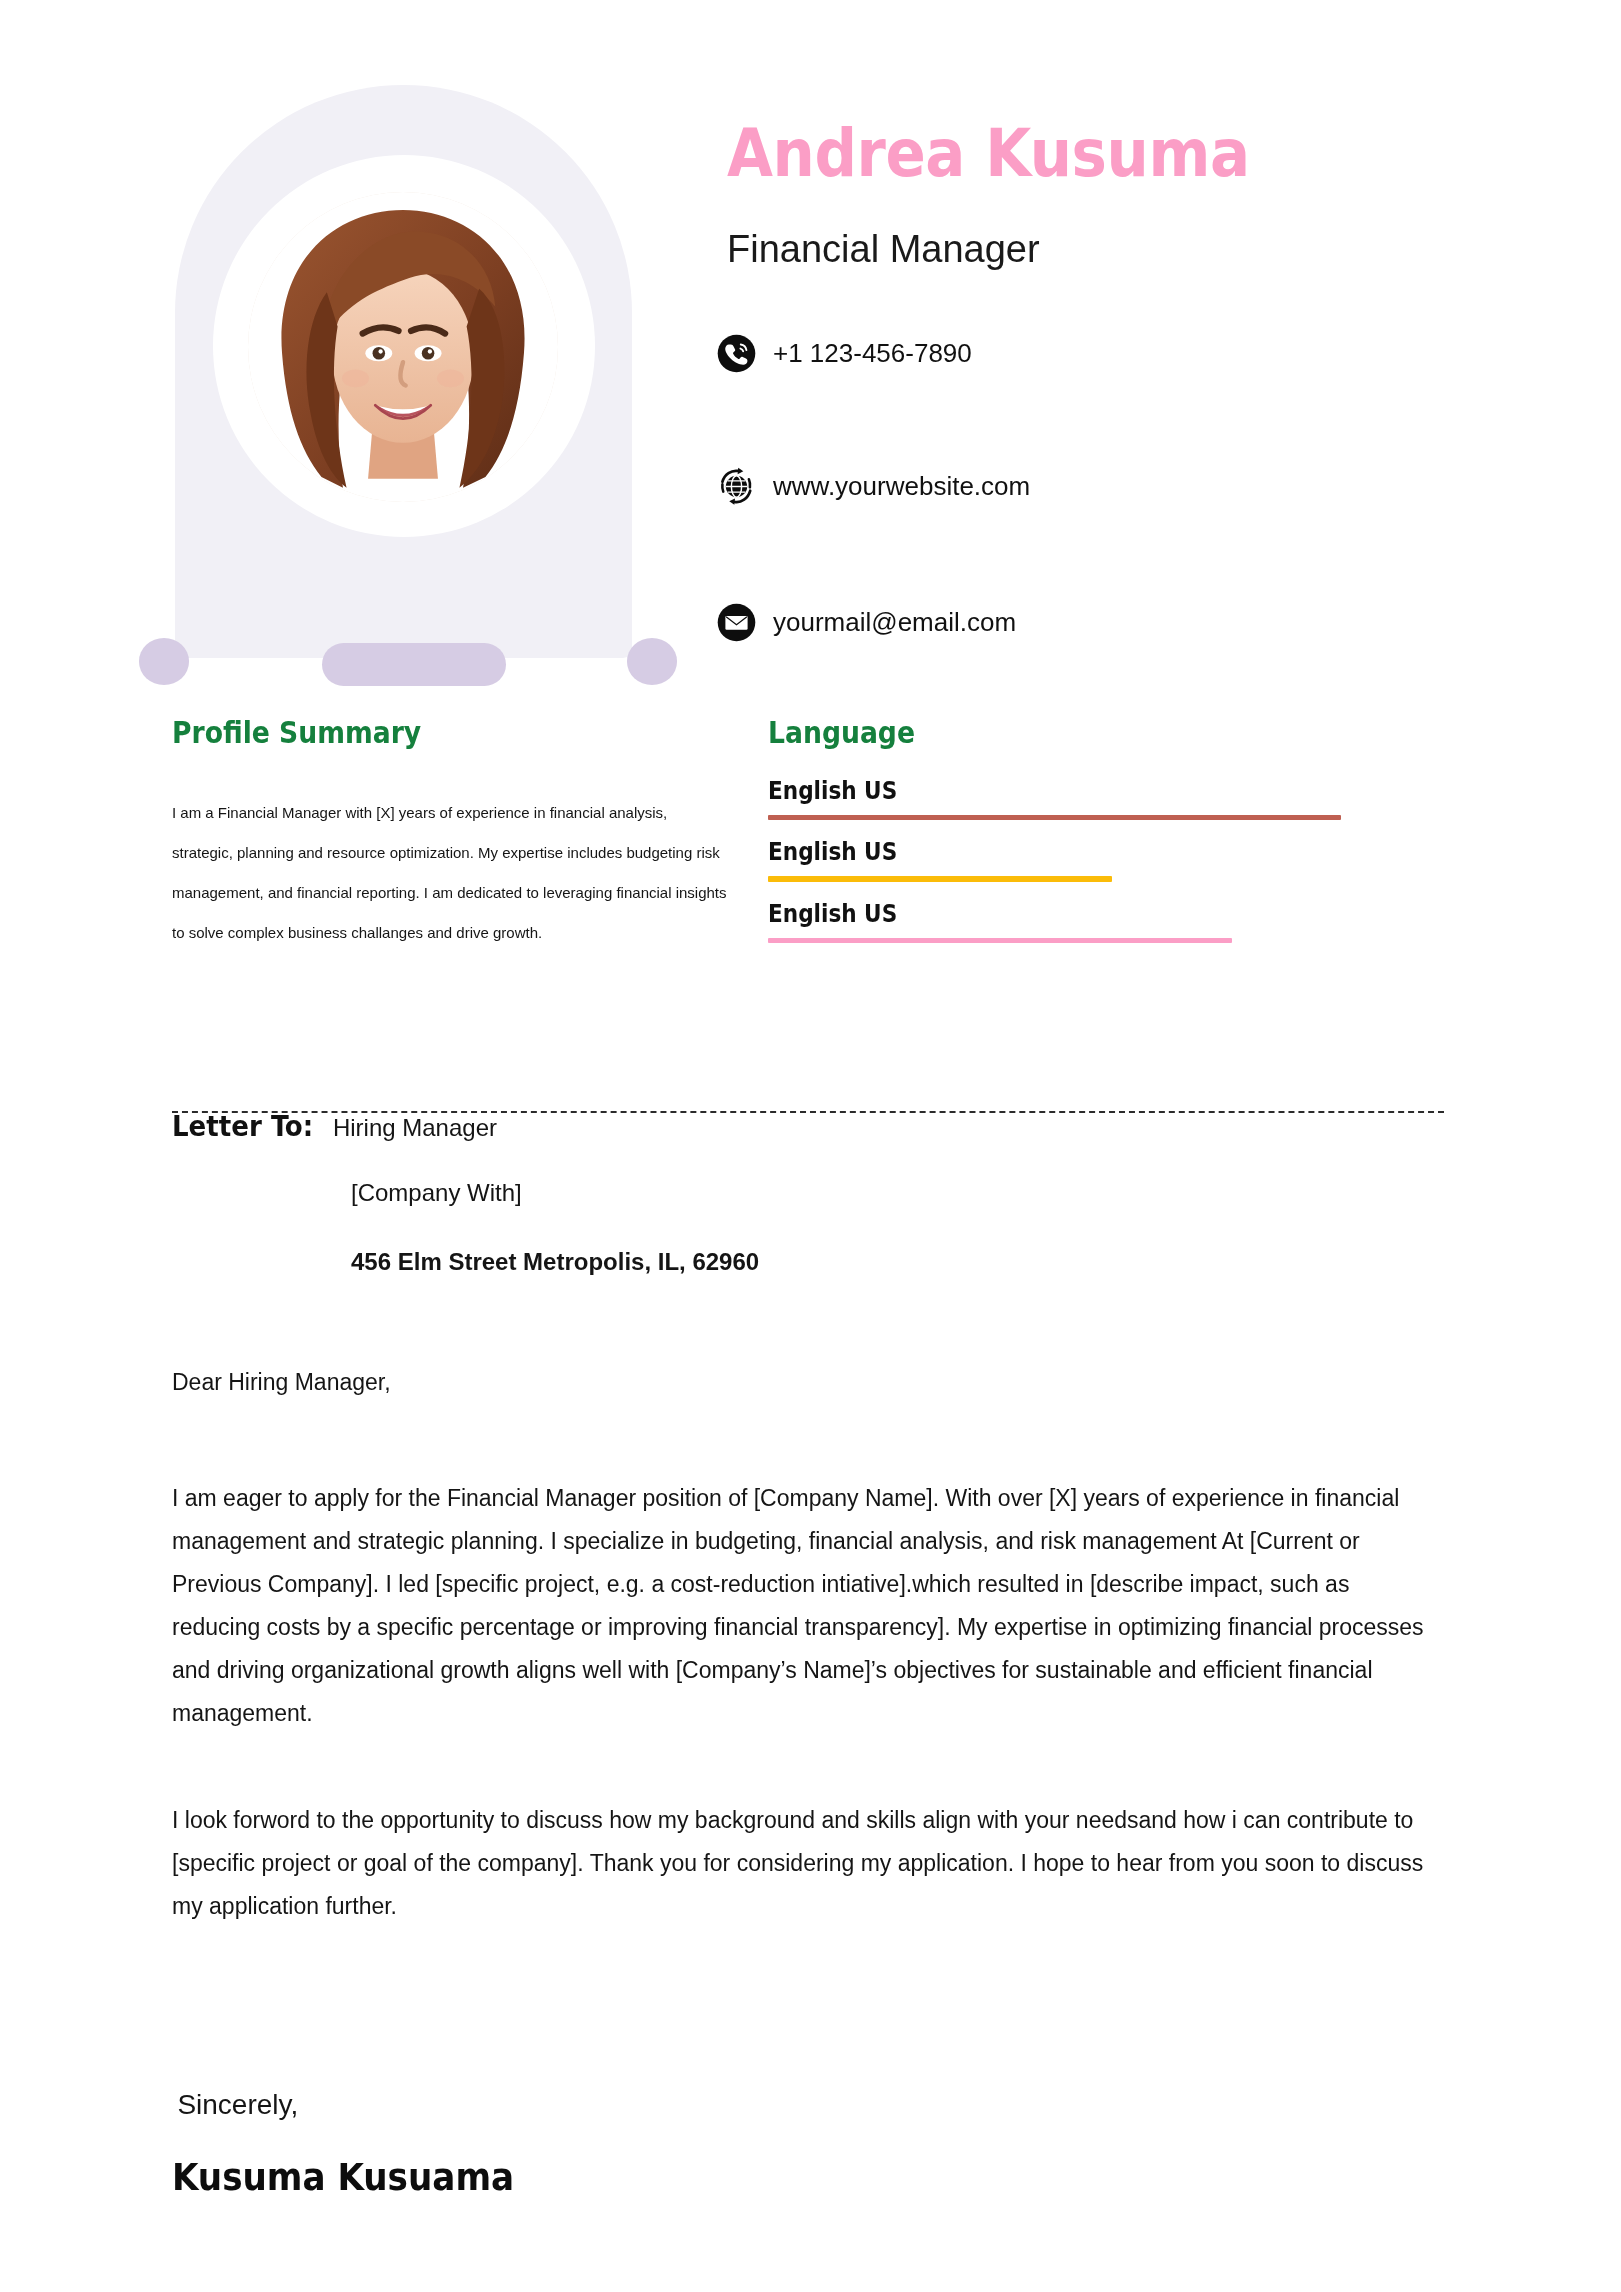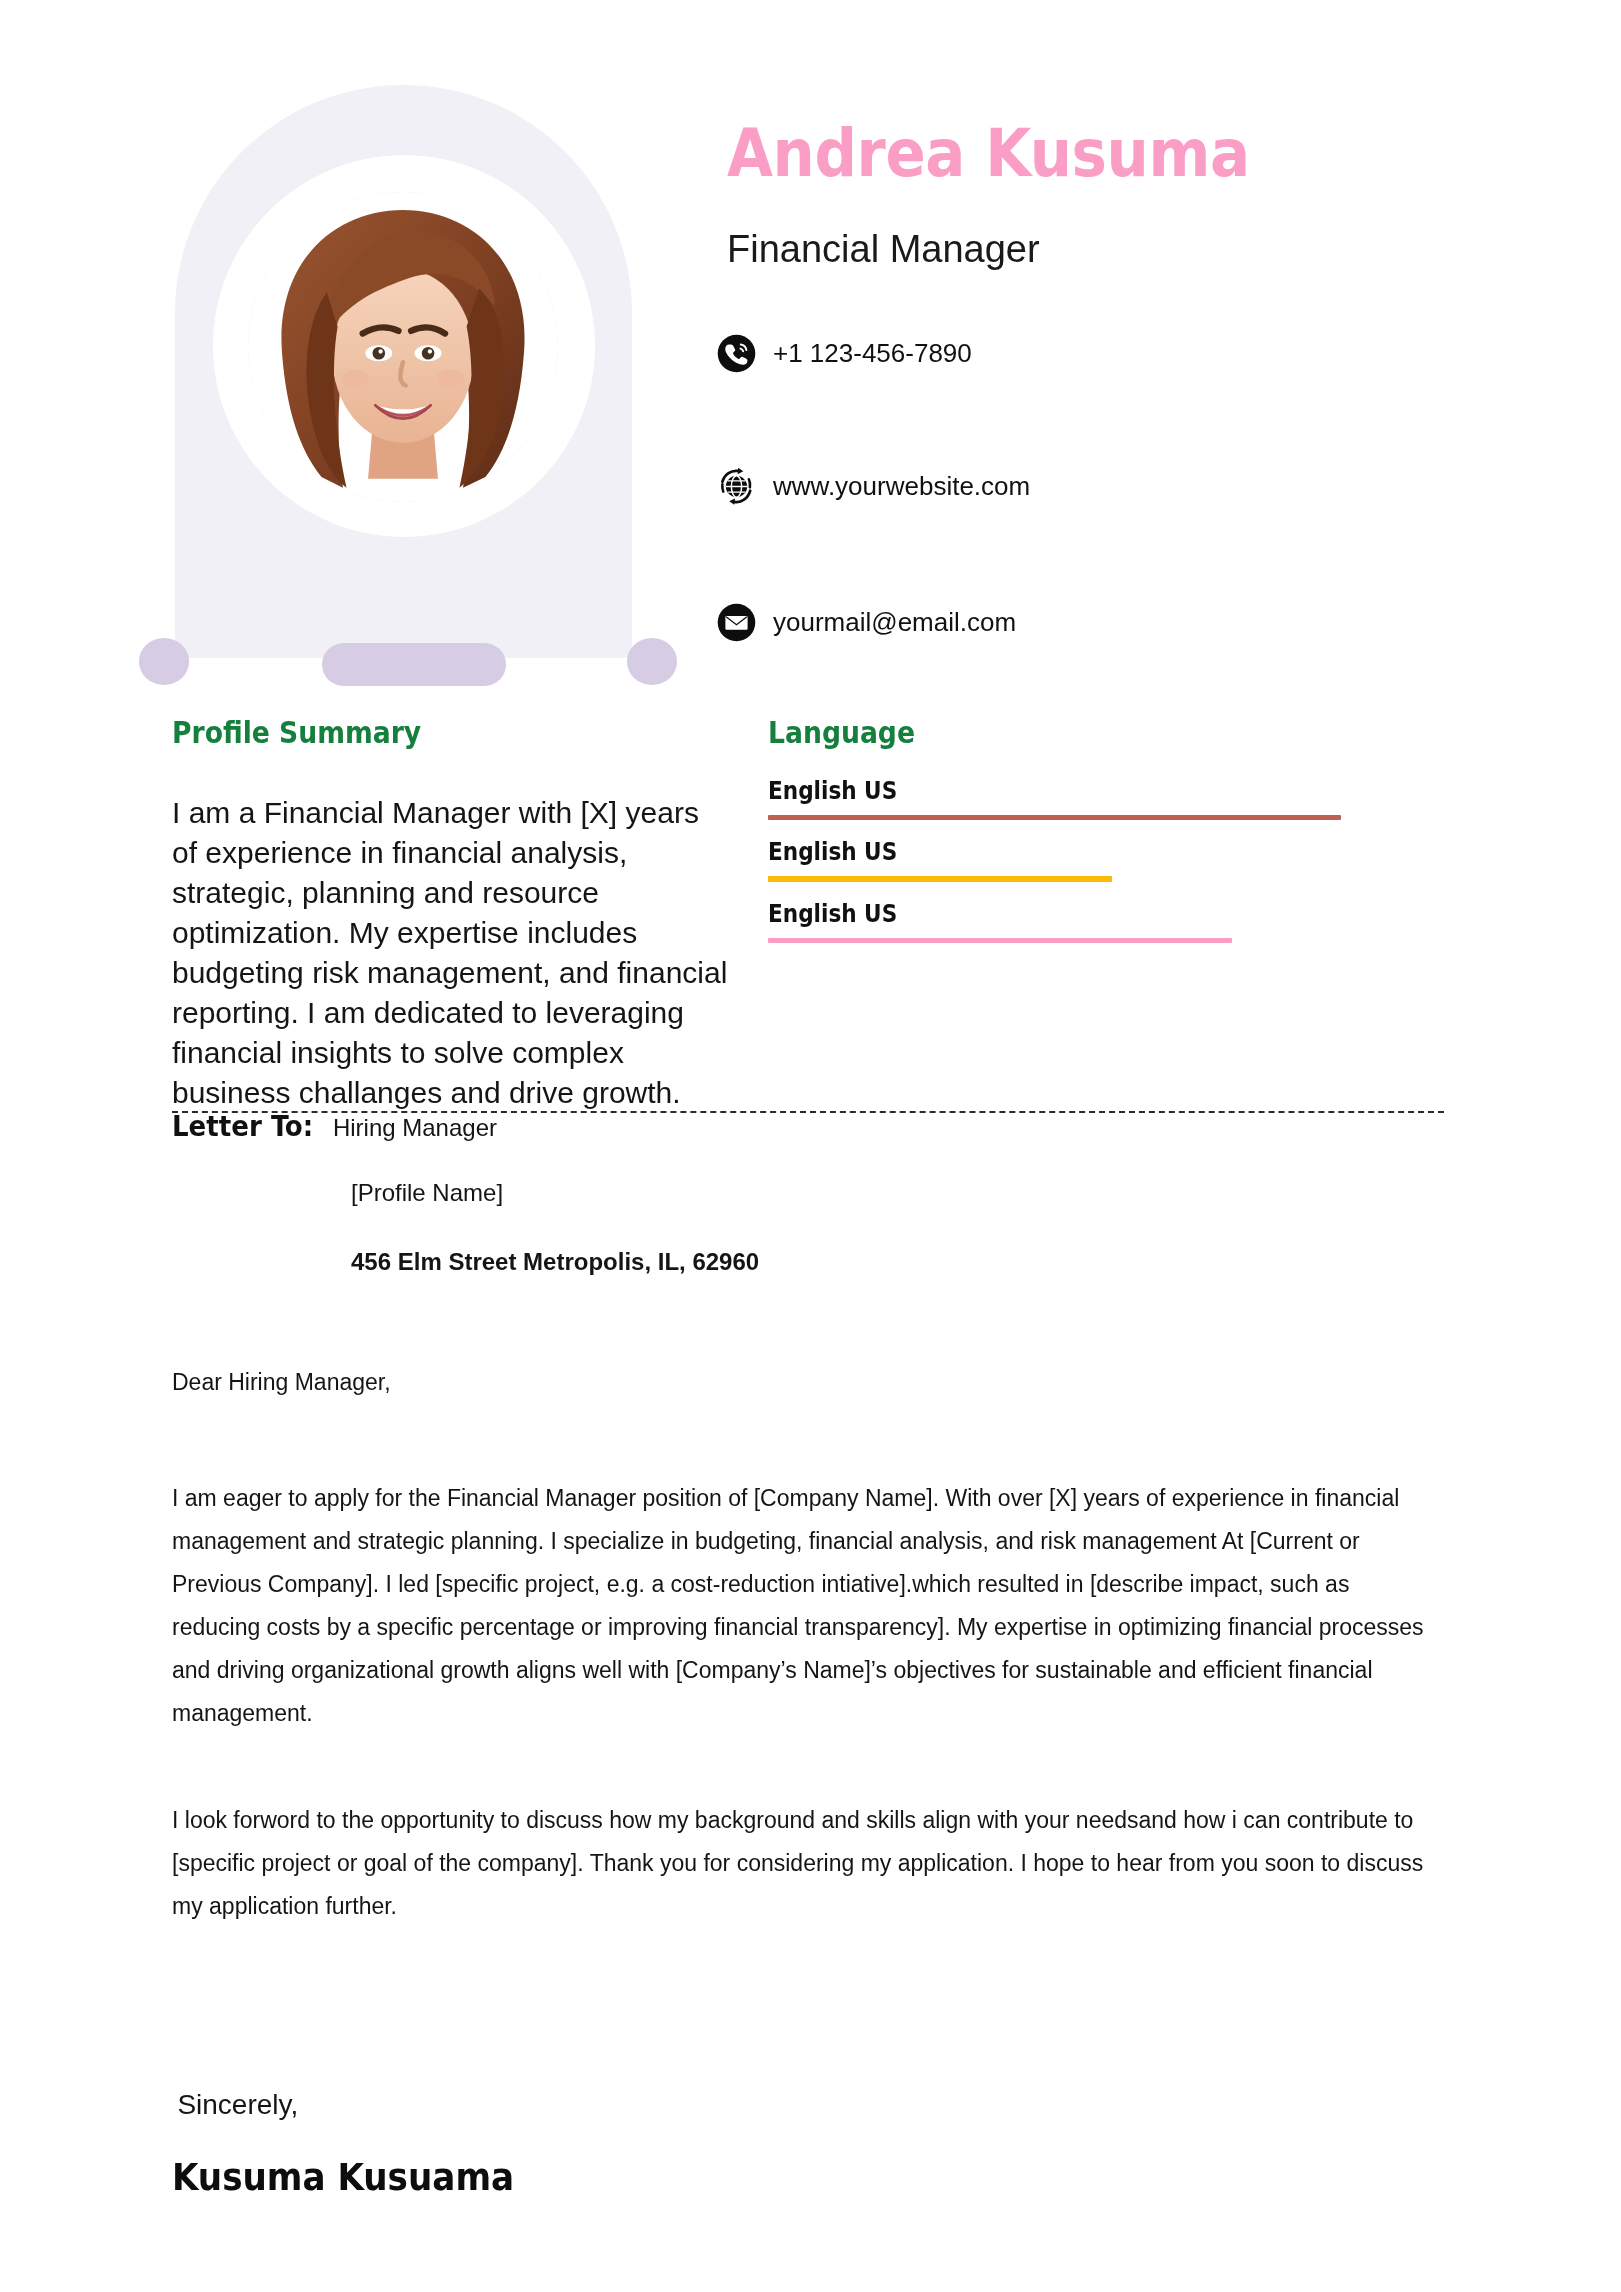--- a/index.html
+++ b/index.html
@@ -106,21 +106,21 @@
   .sec-title {
     font-family: "DejaVu Sans Condensed", "Liberation Sans Narrow", "Liberation Sans", sans-serif;
     font-size: 29.6px;
     font-weight: 700;
     color: #15803d;
     margin: 0;
   }
   .summary-text {
     margin: 43px 0 0 0;
     font-family: "Liberation Sans Narrow", "Liberation Sans", sans-serif;
-    font-size: 30px;
+    font-size: 15px;
     line-height: 40px;
     color: #151515;
     width: 560px;
   }
 
   .lang-list { margin-top: 18px; }
   .lang-item { margin-bottom: 9px; }
   .lang-label {
     font-family: "DejaVu Sans Condensed", "Liberation Sans Narrow", "Liberation Sans", sans-serif;
     font-size: 24px;
@@ -326,21 +326,21 @@
 </div>
 
 <div class="divider"></div>
 
 <div class="letter">
 
   <div class="letter-to-row">
     <span class="letter-to-label">Letter To:</span>
     <span class="letter-to-value">Hiring Manager</span>
   </div>
-  <div class="letter-to-sub">[Profile Name]</div>
+  <div class="letter-to-sub">[Company With]</div>
   <div class="letter-to-sub addr">456 Elm Street Metropolis, IL, 62960</div>
 
   <div class="salutation">Dear Hiring Manager,</div>
 
   <p class="para">I am eager to apply for the Financial Manager position of [Company Name]. With over [X] years of experience in financial management and strategic planning. I specialize in budgeting, financial analysis, and risk management At [Current or Previous Company]. I led [specific project, e.g. a cost-reduction intiative].which resulted in [describe impact, such as reducing costs by a specific percentage or improving financial transparency]. My expertise in optimizing financial processes and driving organizational growth aligns well with [Company’s Name]’s objectives for sustainable and efficient financial management.</p>
   <p class="para second">I look forword to the opportunity to discuss how my background and skills align with your needsand how i can contribute to [specific project or goal of the company]. Thank you for considering my application. I hope to hear from you soon to discuss my application further.</p>
 
   <div class="signoff">Sincerely,</div>
   <div class="signature">Kusuma Kusuama</div>
 </div>

